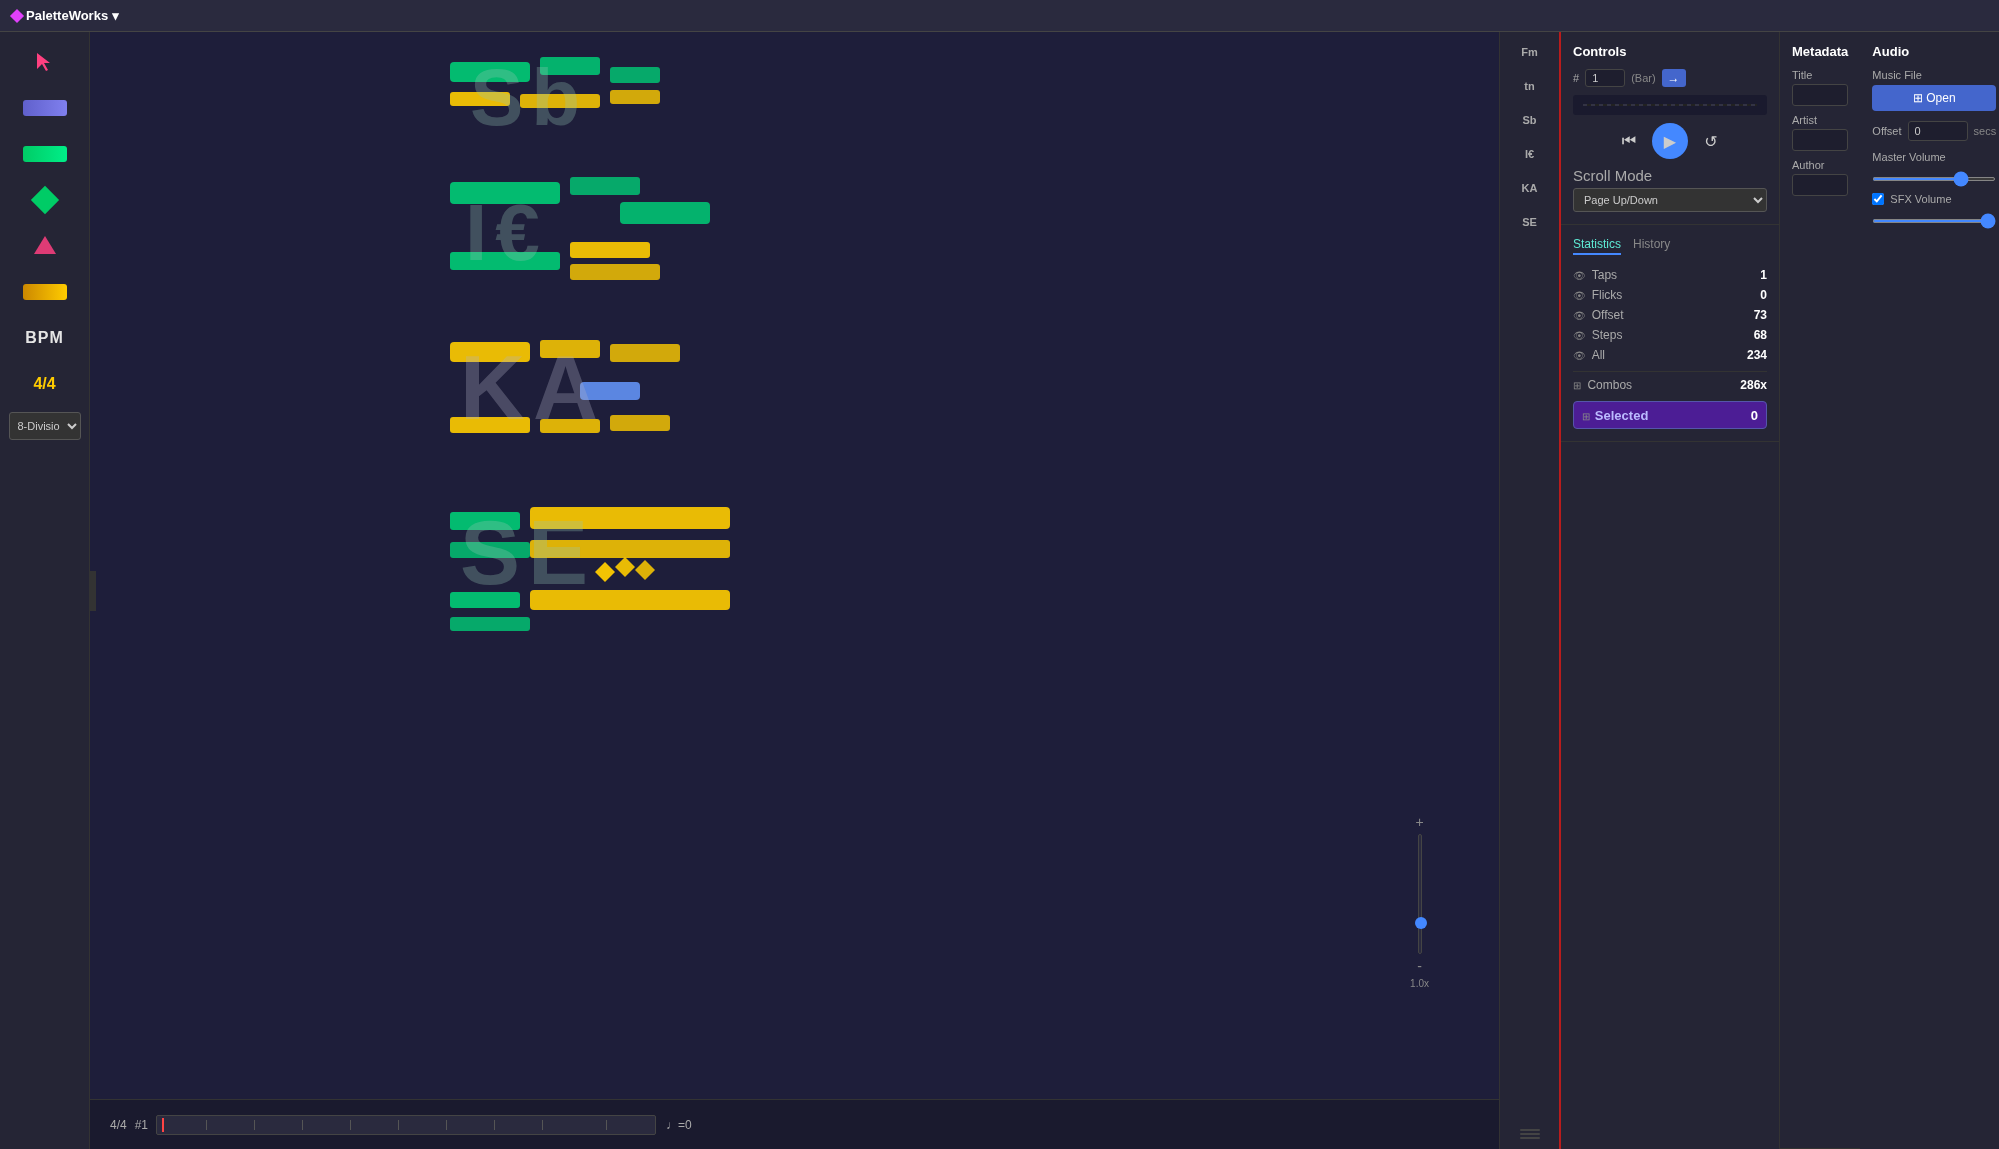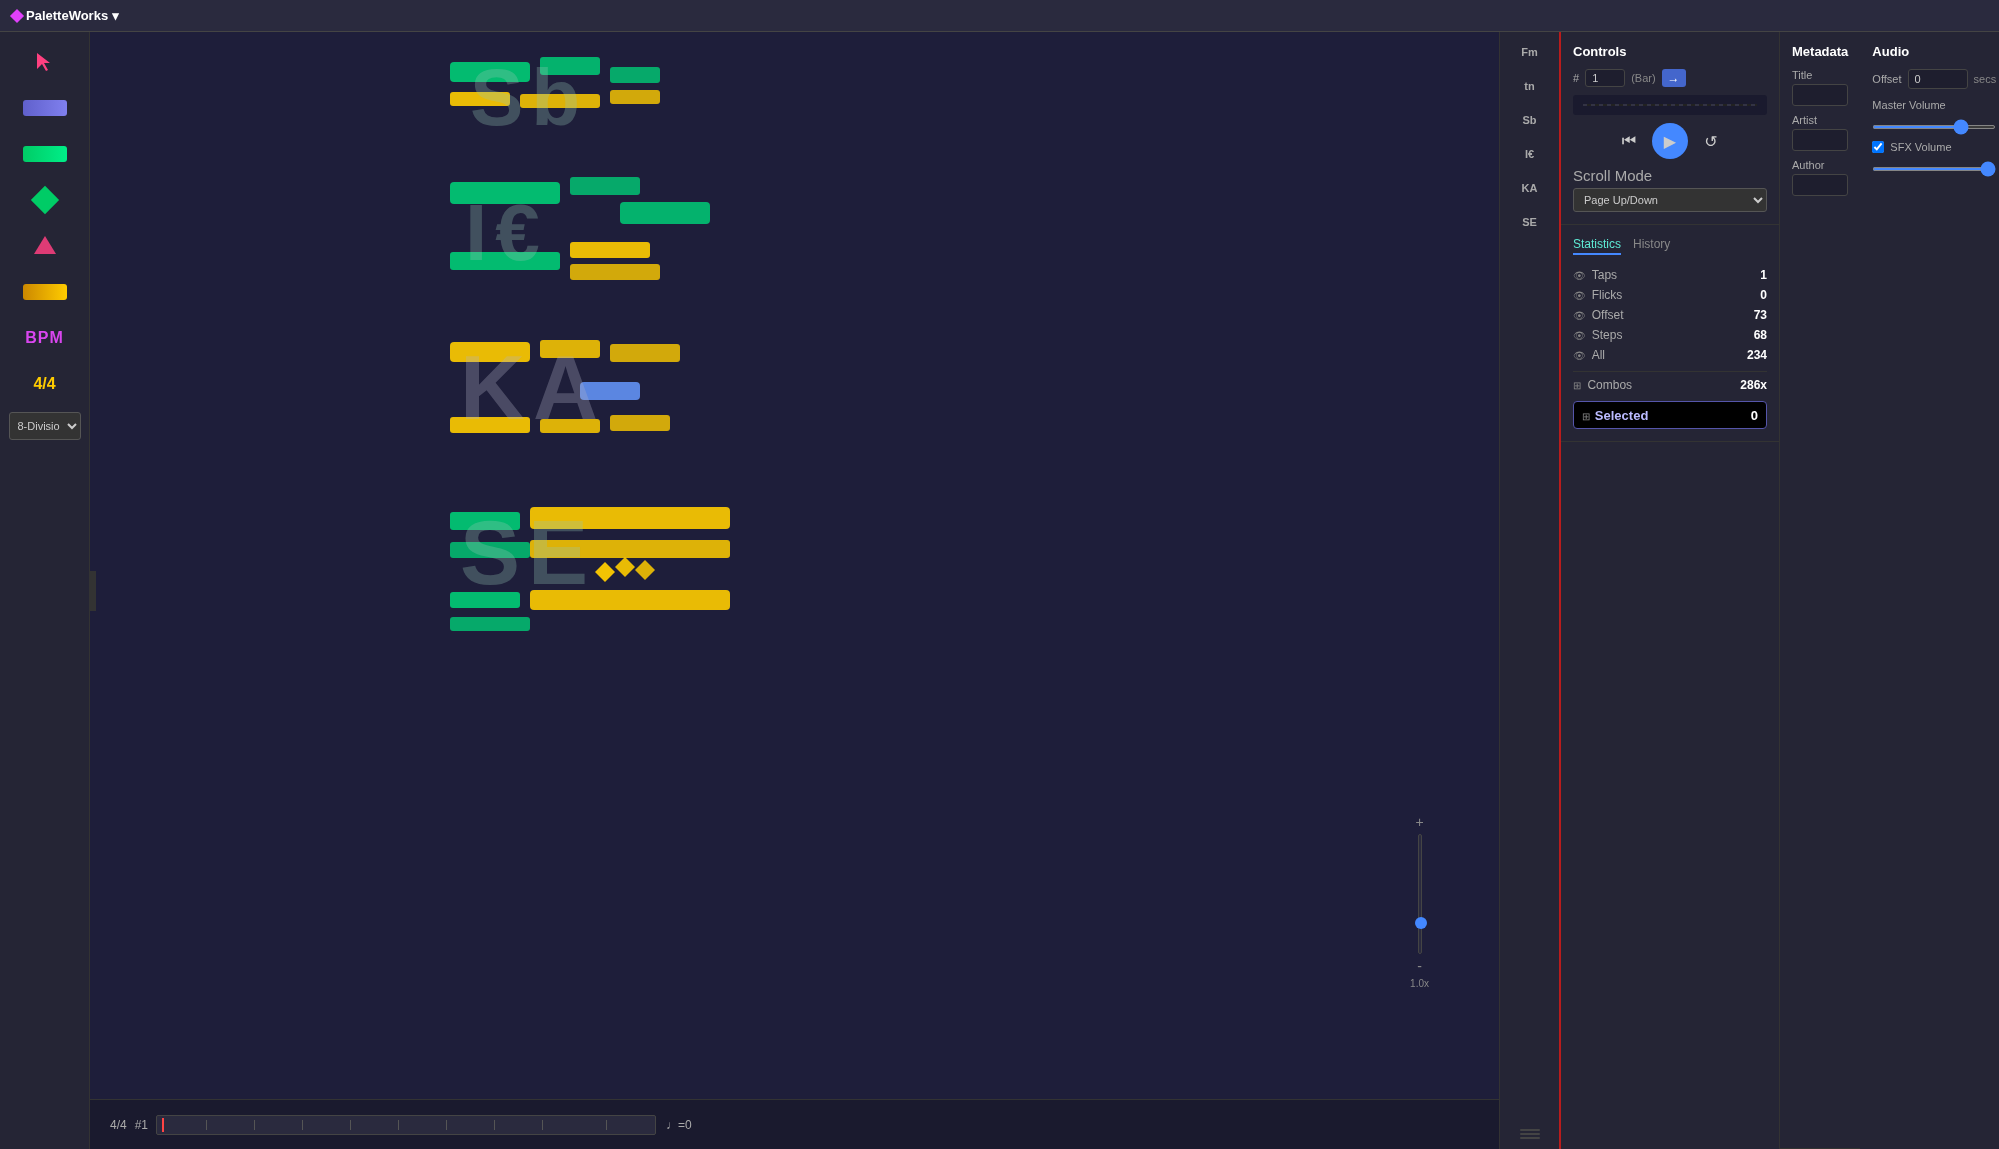--- a/index.html
+++ b/index.html
@@ -94,21 +94,21 @@
     
     .bar-gold {
       width: 44px; height: 16px;
       background: linear-gradient(90deg, #cc8800, #ffcc00);
       border-radius: 3px;
     }
 
     .tool-label-bpm {
       font-size: 16px;
       font-weight: bold;
-      color: #d946ef;
+      color: #e5e5e5;
       letter-spacing: 1px;
     }
     .tool-label-44 {
       font-size: 16px;
       font-weight: bold;
       color: #ffcc00;
     }
 
     .division-select {
       width: 72px;
@@ -419,21 +419,21 @@
       cursor: pointer;
       display: flex;
       align-items: center;
       justify-content: center;
       font-size: 10px;
       border-radius: 2px;
     }
 
     
     .selected-badge {
-      background: #000000;
+      background: #4c1d95;
       border: 1px solid #5555aa;
       border-radius: 4px;
       padding: 4px 8px;
       display: flex;
       align-items: center;
       justify-content: space-between;
       margin-top: 6px;
     }
     .selected-badge .sel-label {
       font-size: 13px;
@@ -732,20 +732,24 @@
 
       <div class="meta-field">
         <label>Author</label>
         <input class="meta-input" type="text" value="" style="">
       </div>
     </div>
 
     <div id="audio-section">
       <h3>Audio</h3>
 
+      <div class="audio-field">
+        <label>Music File</label>
+        <button class="open-btn">⊞ Open</button>
+      </div>
 
       <div class="offset-row">
         <label style="font-size:11px;color:#aaa;">Offset</label>
         <input class="offset-input" type="text" value="0" style="">
         <span class="offset-label">secs</span>
       </div>
 
       <div class="volume-row">
         <label>
           <span>Master Volume</span>

